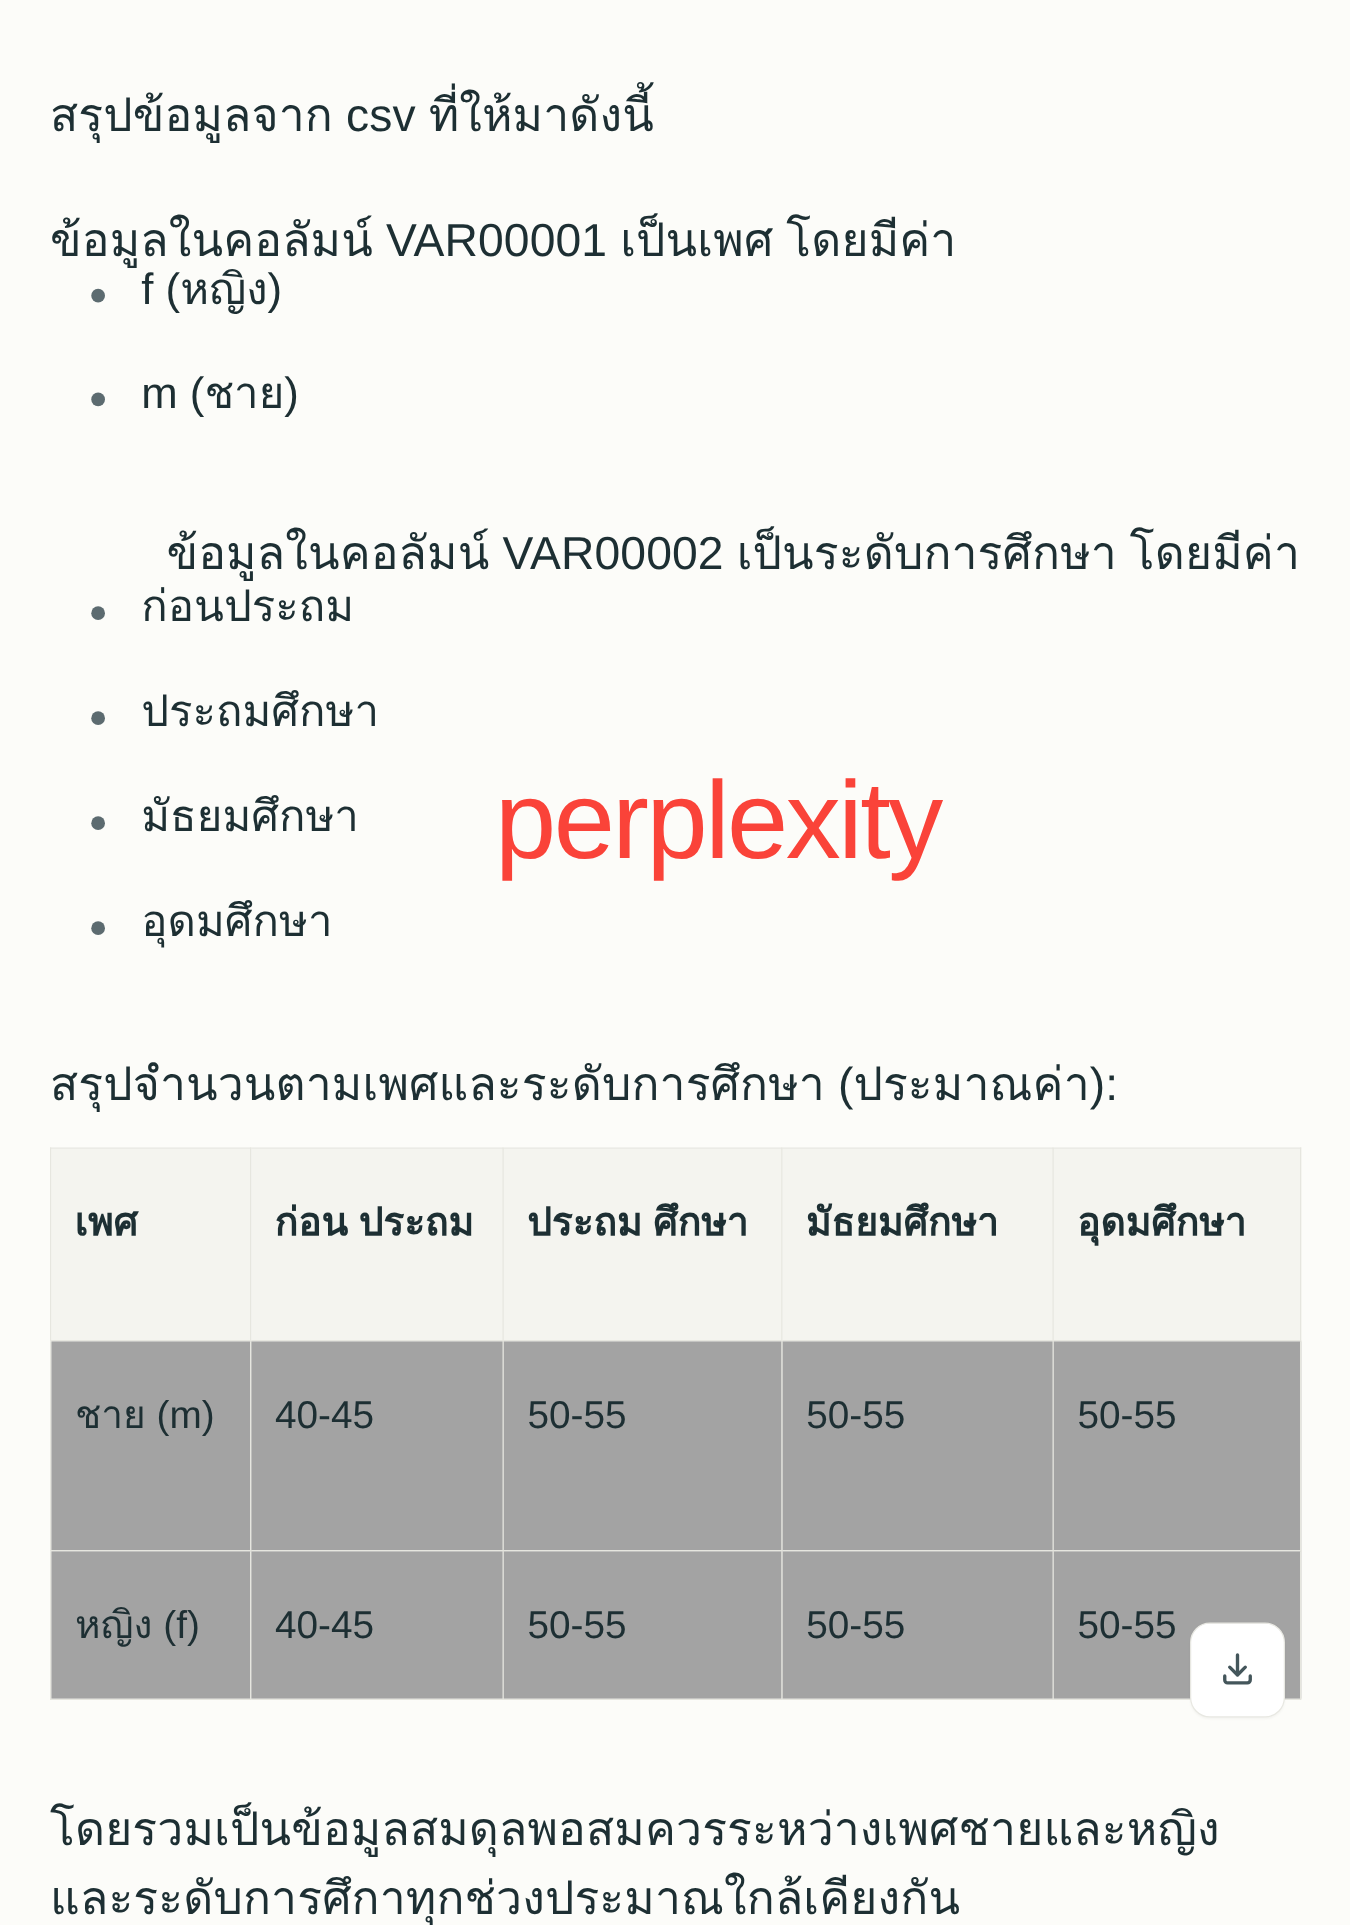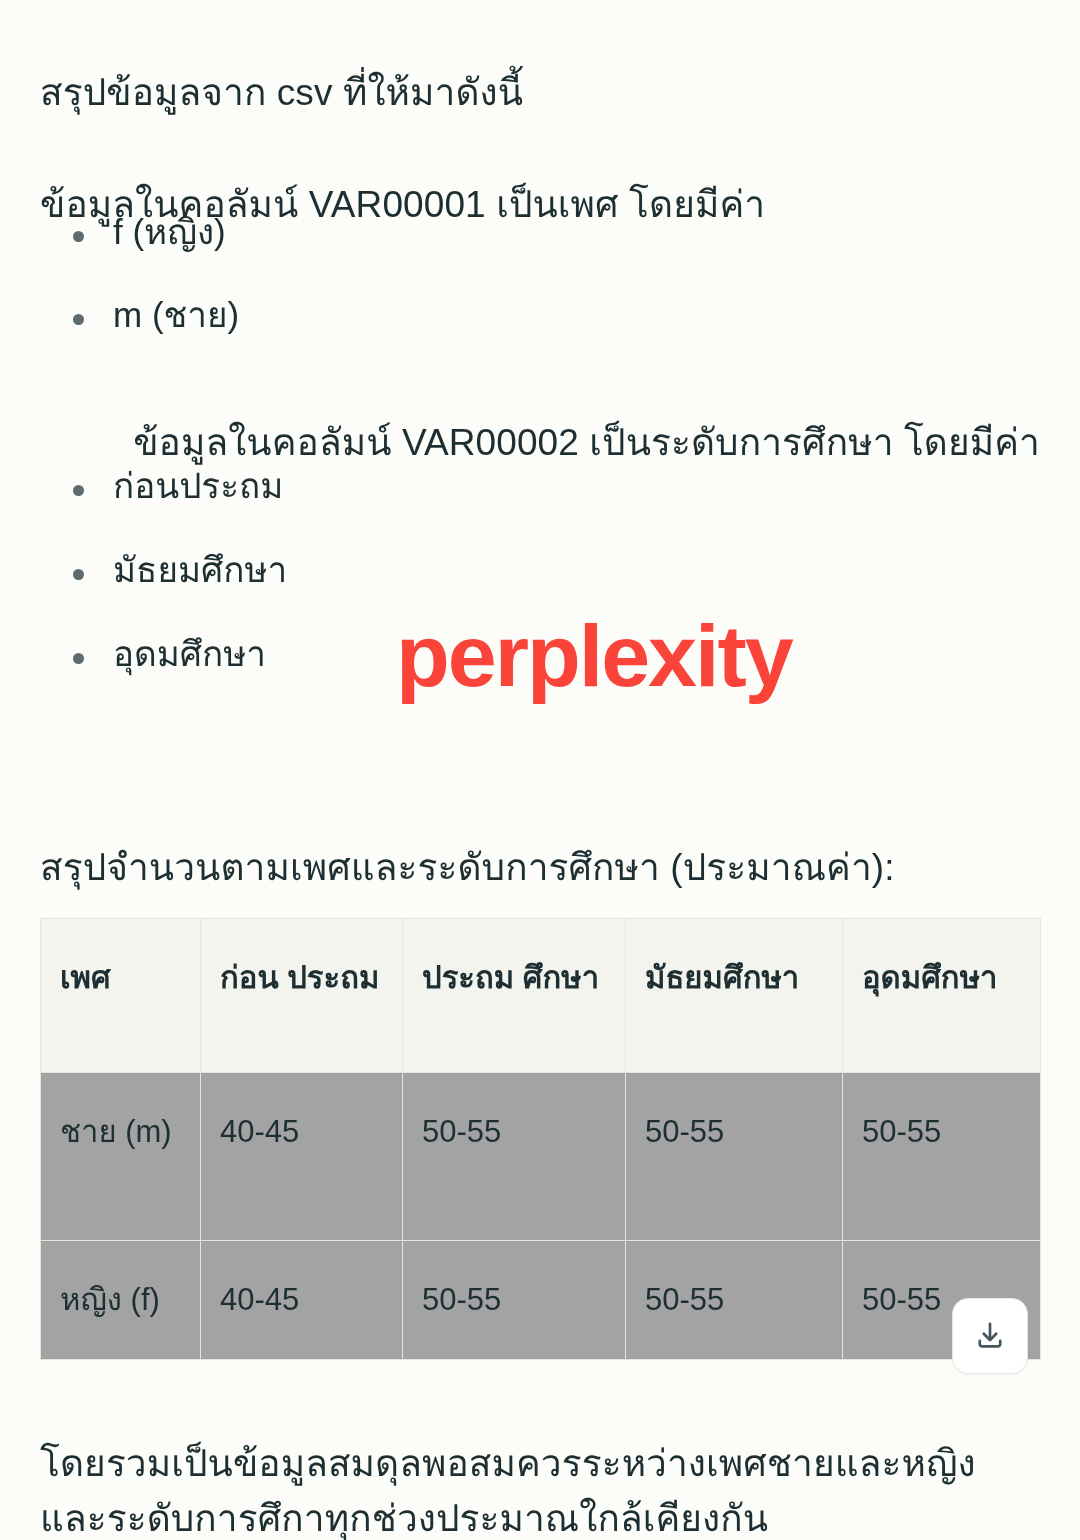--- a/index.html
+++ b/index.html
@@ -29,21 +29,21 @@
   
   .para {
     font-size: 37px;
     line-height: 1.42;
     color: #1d2f33;
     letter-spacing: 0.1px;
     font-weight: 400;
     white-space: pre-line;
   }
   .para-intro      { position: absolute; left: 40px; top: 30px;   width: 1000px; }
-  .para-var1       { position: absolute; left: 40px; top: 142px;  width: 1000px; }
+  .para-var1       { position: absolute; left: 40px; top: 130px;  width: 1000px; }
   .para-var2       { position: absolute; left: 40px; top: 380px;  width: 1000px; text-align: right; }
   .para-tabletitle { position: absolute; left: 40px; top: 805px;  width: 1000px; }
   .para-conclusion {
     position: absolute; left: 40px; top: 1400px; width: 1000px;
     line-height: 1.48;
   }
 
   
   .bullets {
     position: absolute;
@@ -78,21 +78,21 @@
     display: block;
     line-height: 1;
   }
 
   
   .watermark {
     position: absolute;
     left: 396px;
     top: 612px;
     font-size: 88px;
-    font-weight: 700;
+    font-weight: 400;
     letter-spacing: -2px;
     color: #fa4339;
     font-family: "Liberation Sans", "DejaVu Sans", sans-serif;
     line-height: 1;
     user-select: none;
   }
 
   
   .table-wrap {
     position: absolute;
@@ -176,20 +176,24 @@
       <span class="bullet-text">m (ชาย)</span>
     </li>
   </ul>
 
   <p class="para para-var2">ข้อมูลในคอลัมน์ VAR00002 เป็นระดับการศึกษา โดยมีค่า</p>
 
   <ul class="bullets bullets-education">
     <li>
       <span class="bullet-dot"></span>
       <span class="bullet-text">ก่อนประถม</span>
+    </li>
+    <li>
+      <span class="bullet-dot"></span>
+      <span class="bullet-text">ประถมศึกษา</span>
     </li>
     <li>
       <span class="bullet-dot"></span>
       <span class="bullet-text">มัธยมศึกษา</span>
     </li>
     <li>
       <span class="bullet-dot"></span>
       <span class="bullet-text">อุดมศึกษา</span>
     </li>
   </ul>

